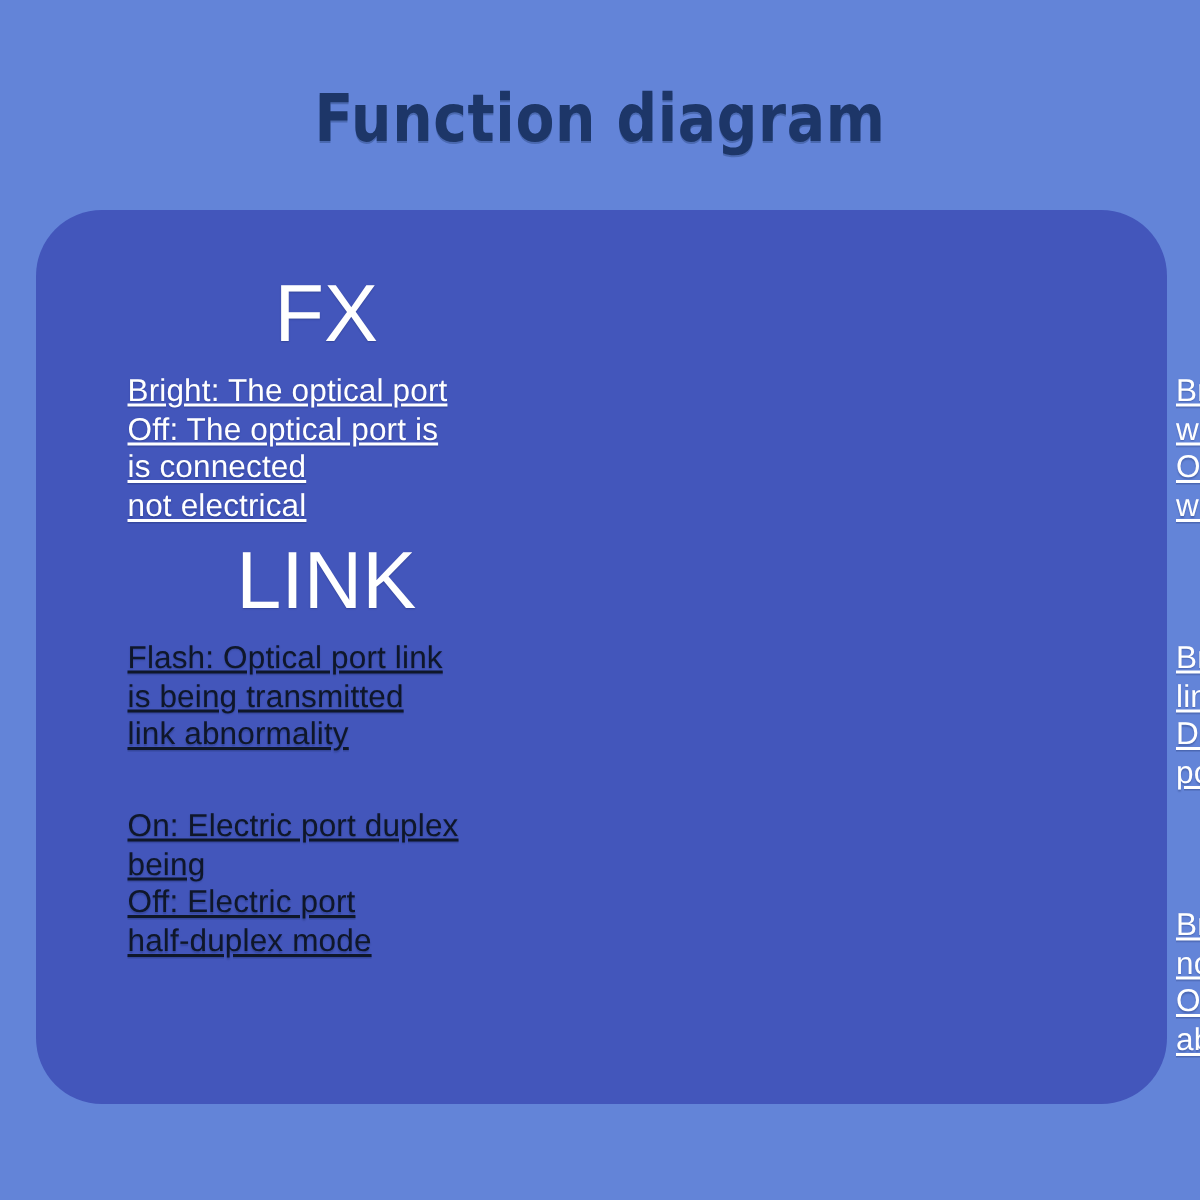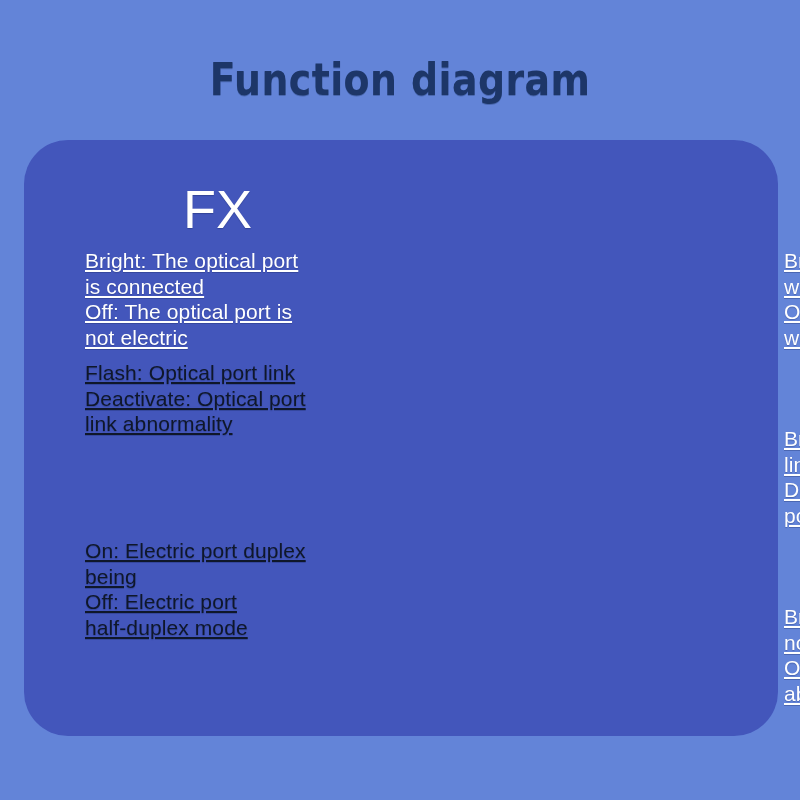--- a/index.html
+++ b/index.html
@@ -125,40 +125,41 @@
   <div id="page-title" style="color: rgb(29, 54, 104);">Function diagram</div>
 
   <div id="panel" style="background: rgb(67, 86, 187);"></div>
 
   <div id="led-grid">
 
     <div class="led-block block-fx">
       <div class="led-name" style="color: rgb(255, 255, 255);">FX</div>
       <div class="led-desc" style="color: rgb(255, 255, 255);">
         <span class="led-desc-line">Bright: The optical port</span>
+        <span class="led-desc-line">Off: The optical port is</span>
         <span class="led-desc-line">is connected</span>
-        <span class="led-desc-line">Off: The optical port is</span>
-        <span class="led-desc-line">not electric</span>
+        <span class="led-desc-line">not electrical</span>
       </div>
     </div>
 
     <div class="led-block block-tx">
       <div class="led-name" style="color: rgb(255, 255, 255);">TX</div>
       <div class="led-desc" style="color: rgb(255, 255, 255);">
         <span class="led-desc-line">Bright: The electric port</span>
         <span class="led-desc-line">works at 100M</span>
         <span class="led-desc-line">Off: The electrical port</span>
         <span class="led-desc-line">works at 10M</span>
       </div>
     </div>
 
     <div class="led-block block-link">
+      <div class="led-name" style="color: rgb(255, 255, 255);">LINK</div>
       <div class="led-desc" style="color: #0f172a;">
         <span class="led-desc-line">Flash: Optical port link</span>
-        <span class="led-desc-line">Deactivate: Optical port</span>
+        <span class="led-desc-line">is being transmitted</span>
         <span class="led-desc-line">link abnormality</span>
       </div>
     </div>
 
     <div class="led-block block-act">
       <div class="led-name" style="color: rgb(255, 255, 255);">ACT</div>
       <div class="led-desc" style="color: rgb(255, 255, 255);">
         <span class="led-desc-line">Bright: The electric port</span>
         <span class="led-desc-line">link is being transmitted</span>
         <span class="led-desc-line">Deactivate: The electrical</span>

